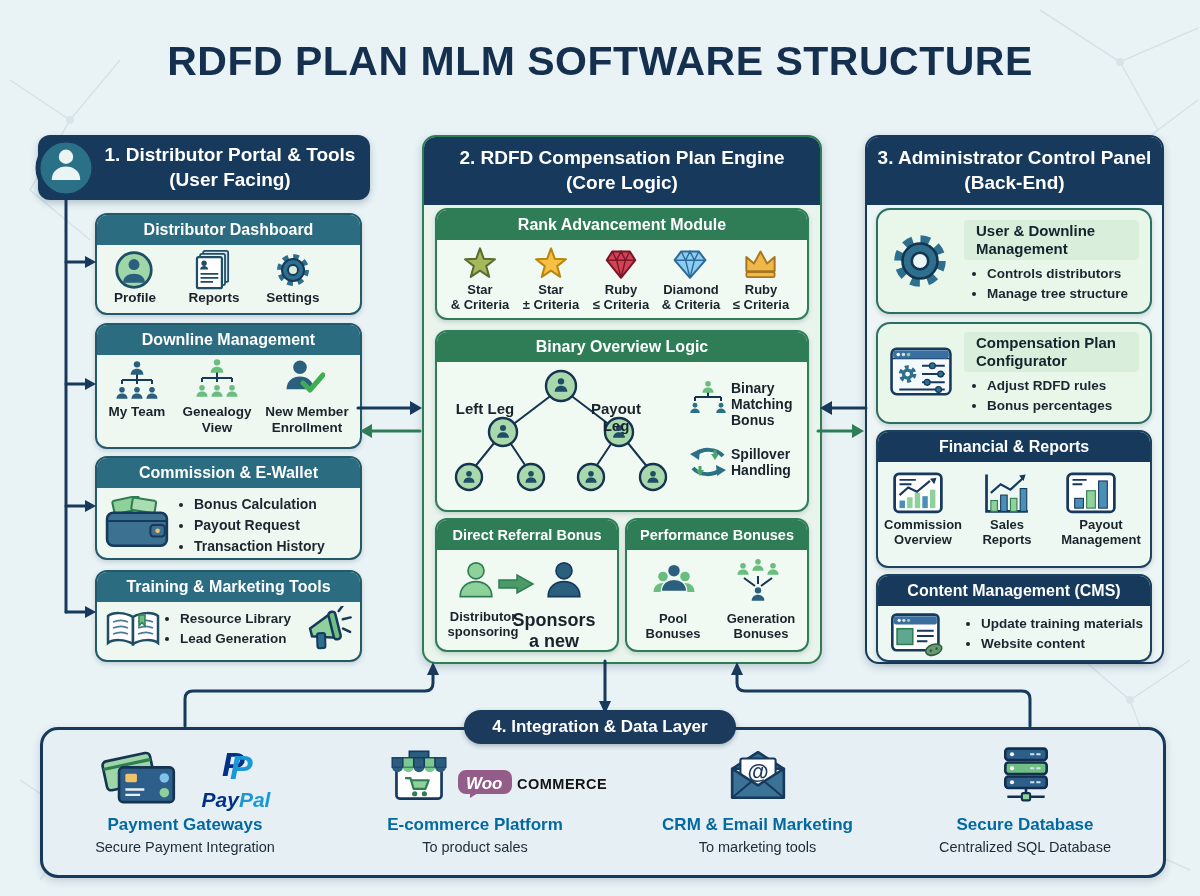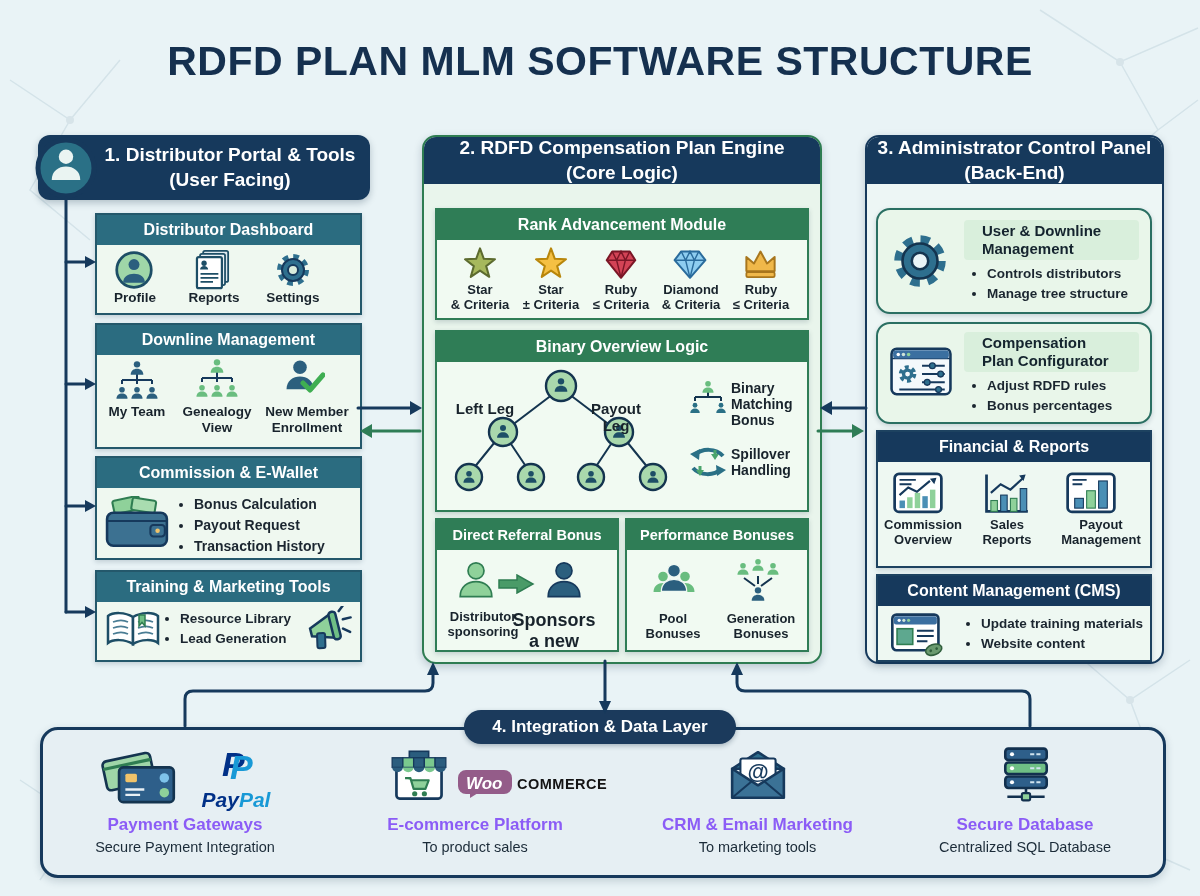--- a/index.html
+++ b/index.html
@@ -11,42 +11,42 @@
          color:#15304f;letter-spacing:.5px;}
   
   .panel-head{background:#16395c;color:#fff;font-weight:700;font-size:19px;line-height:1.3;
               display:flex;flex-direction:column;align-items:center;justify-content:center;
               text-align:center;}
   #p1-head{left:38px;top:135px;width:332px;height:65px;border-radius:12px;
            box-shadow:0 3px 7px rgba(16,42,67,.25);padding-left:52px;width:280px;}
   .panel{border-radius:14px;box-shadow:0 3px 8px rgba(16,42,67,.22);overflow:hidden;}
   #panel2{left:422px;top:135px;width:396px;height:525px;background:#e9f5ec;border:2.5px solid #2f7d52;}
   #panel3{left:865px;top:135px;width:295px;height:525px;background:#edf6f5;border:2.5px solid #16395c;}
-  .panel .panel-head{height:47px;}
+  .panel .panel-head{height:68px;}
   
-  .box{position:absolute;border-radius:0;overflow:hidden;background:#eff8f0;
+  .box{position:absolute;border-radius:12px;overflow:hidden;background:#eff8f0;
        box-shadow:0 2px 5px rgba(16,42,67,.18);}
   .box-head{height:30px;display:flex;align-items:center;justify-content:center;
             color:#fff;font-weight:700;font-size:16px;}
   .b-teal{border:2px solid #24586b;}
   .b-teal .box-head{background:#2b6c80;}
   .b-green{border:2px solid #2f7d56;background:#f1faf2;}
   .b-green .box-head{background:#2f7d56;}
   .b-navy3{border:2px solid #1d4260;background:#eef8f2;}
   .b-navy3 .box-head{background:#16395c;}
   .b-plain{border:2px solid #2a6f62;background:#e9f6ea;}
   .lbl{position:absolute;font-weight:700;color:#18232c;text-align:center;line-height:1.15;font-size:13.5px;}
   ul.bul{margin:0;padding-left:17px;}
   ul.bul li{font-size:14px;font-weight:700;color:#1b2630;line-height:1.5;}
   ul.bul.small li{font-size:13.5px;line-height:1.45;}
-  .chip-title{display:inline-block;background:#d9efdc;border-radius:4px;padding:2px 18px;
+  .chip-title{display:inline-block;background:#d9efdc;border-radius:4px;padding:2px 12px;
               font-size:15px;font-weight:800;color:#14242e;line-height:1.2;}
   .pill{background:#1b3a5c;color:#fff;font-weight:700;font-size:17px;border-radius:17px;
         display:flex;align-items:center;justify-content:center;box-shadow:0 2px 5px rgba(16,42,67,.3);}
-  .itm-title{font-size:17px;font-weight:800;color:#8b5cf6;text-align:center;}
+  .itm-title{font-size:17px;font-weight:800;color:#0369a1;text-align:center;}
   .itm-sub{font-size:14.5px;font-weight:400;color:#1b2b38;text-align:center;}
   svg{display:block;}
   .net{opacity:.55;}
 </style>
 </head>
 <body>
 
 <div id="canvas">
 
 <svg width="0" height="0" style="position:absolute">

